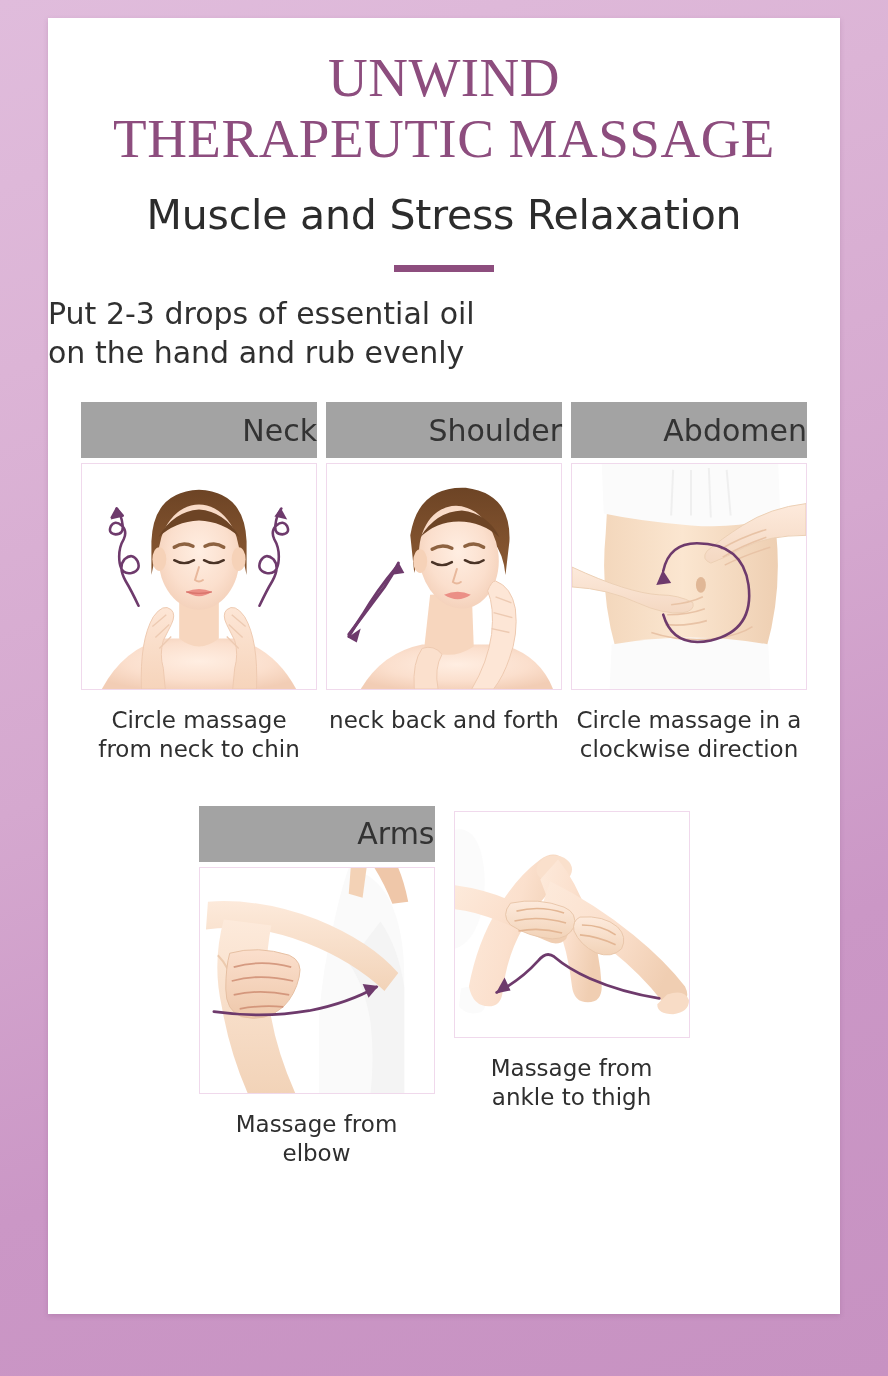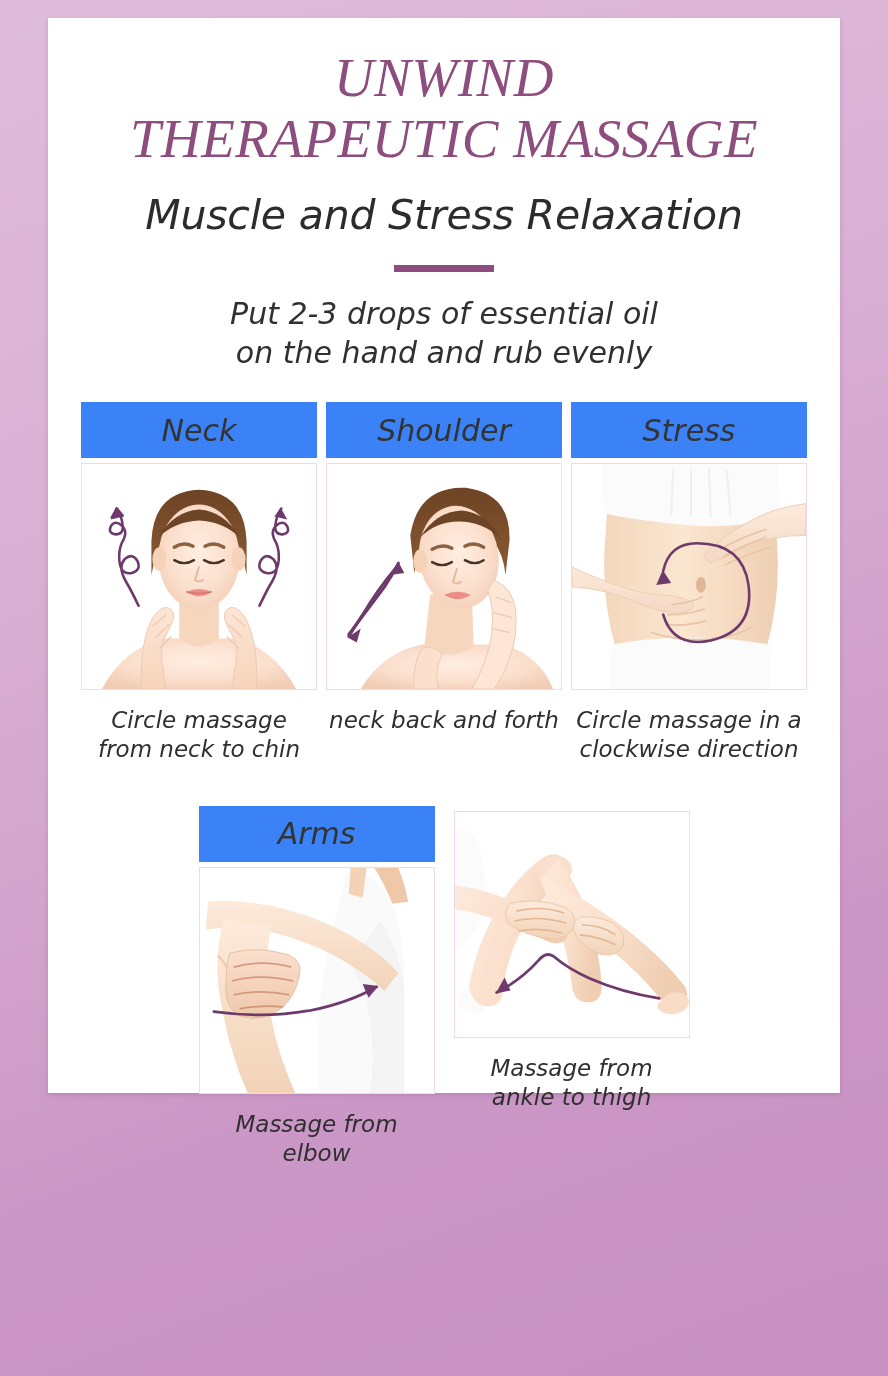--- a/index.html
+++ b/index.html
@@ -20,24 +20,23 @@
         #c792c2 100%);
     position: relative;
   }
 
   
   #poster {
     position: absolute;
     left: 48px;
     top: 18px;
     width: 792px;
-    height: 1075px;
+    height: 1296px;
     background: #ffffff;
     box-shadow: 0 2px 5px rgba(120, 70, 115, 0.22);
-    font-style: italic;
   }
 
   
   .title-block {
     padding-top: 30px;
     text-align: center;
   }
   .title-line {
     font-family: "Liberation Serif", "DejaVu Serif", serif;
     color: #8d4d7e;
@@ -62,42 +61,41 @@
     margin-top: 26px;
   }
   .divider {
     width: 100px;
     height: 7px;
     background: #8d4d7e;
   }
 
   .instruction {
     margin-top: 22px;
-    text-align: center;
     font-size: 30px;
     line-height: 1.30;
     color: #303030;
   }
   .instruction .ln { display: block; }
 
   
   .row {
     display: flex;
     justify-content: center;
   }
   .row-1 { margin-top: 30px; gap: 9px; }
   .row-2 { margin-top: 42px; gap: 19px; }
 
   .card { width: 236px; }
   .card-head {
-    background: #3b82f6;
+    background: #a3a3a3;
     height: 56px;
     display: flex;
     align-items: center;
-    justify-content: center;
+    justify-content: flex-end;
     font-size: 30px;
     color: #333333;
   }
   .card-figure {
     margin-top: 5px;
     height: 227px;
     border: 1px solid #f0d9ec;
     background: #ffffff;
     position: relative;
     overflow: hidden;
@@ -261,21 +259,21 @@
           </g>
         </svg>
       </div>
       <div class="card-caption">
         <span class="ln">neck back and forth</span>
       </div>
     </div>
 
     <div class="card">
       <div class="card-head">
-        <span>Stress</span>
+        <span>Abdomen</span>
       </div>
       <div class="card-figure">
         <svg viewBox="0 0 236 227" preserveAspectRatio="xMidYMid slice">
           <defs>
             <linearGradient id="bellyA" x1="0" y1="0" x2="1" y2="0">
               <stop offset="0%" stop-color="#f3d7bc"></stop>
               <stop offset="45%" stop-color="#fbe6d0"></stop>
               <stop offset="100%" stop-color="#eecfb2"></stop>
             </linearGradient>
             <linearGradient id="handA" x1="0" y1="0" x2="0" y2="1">

